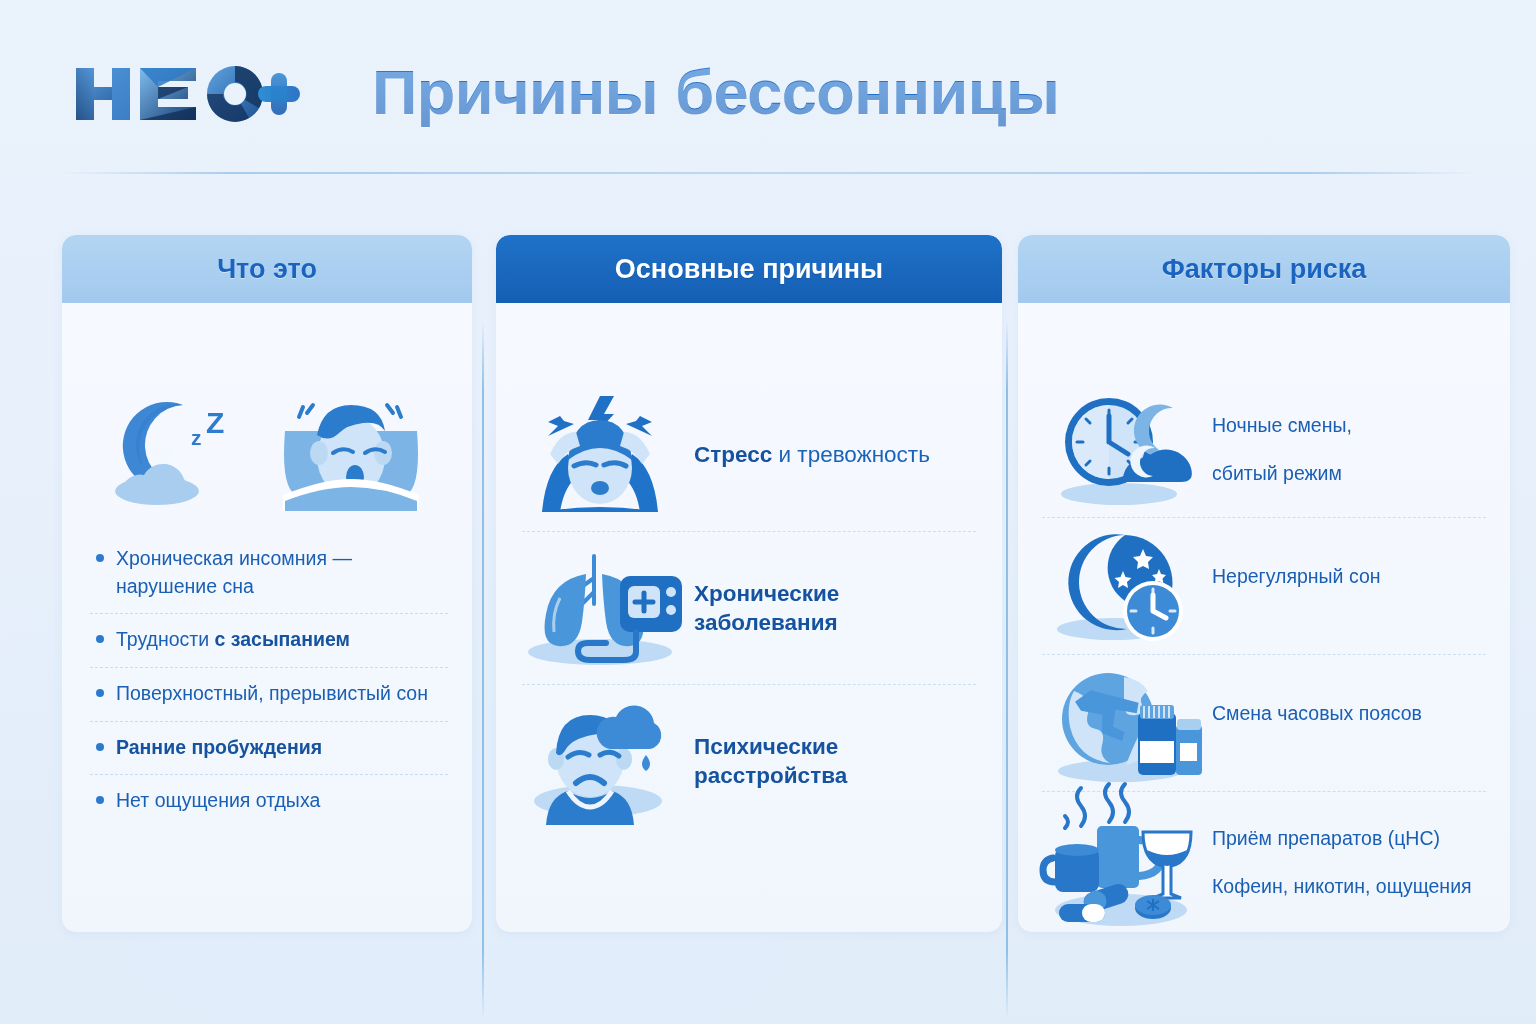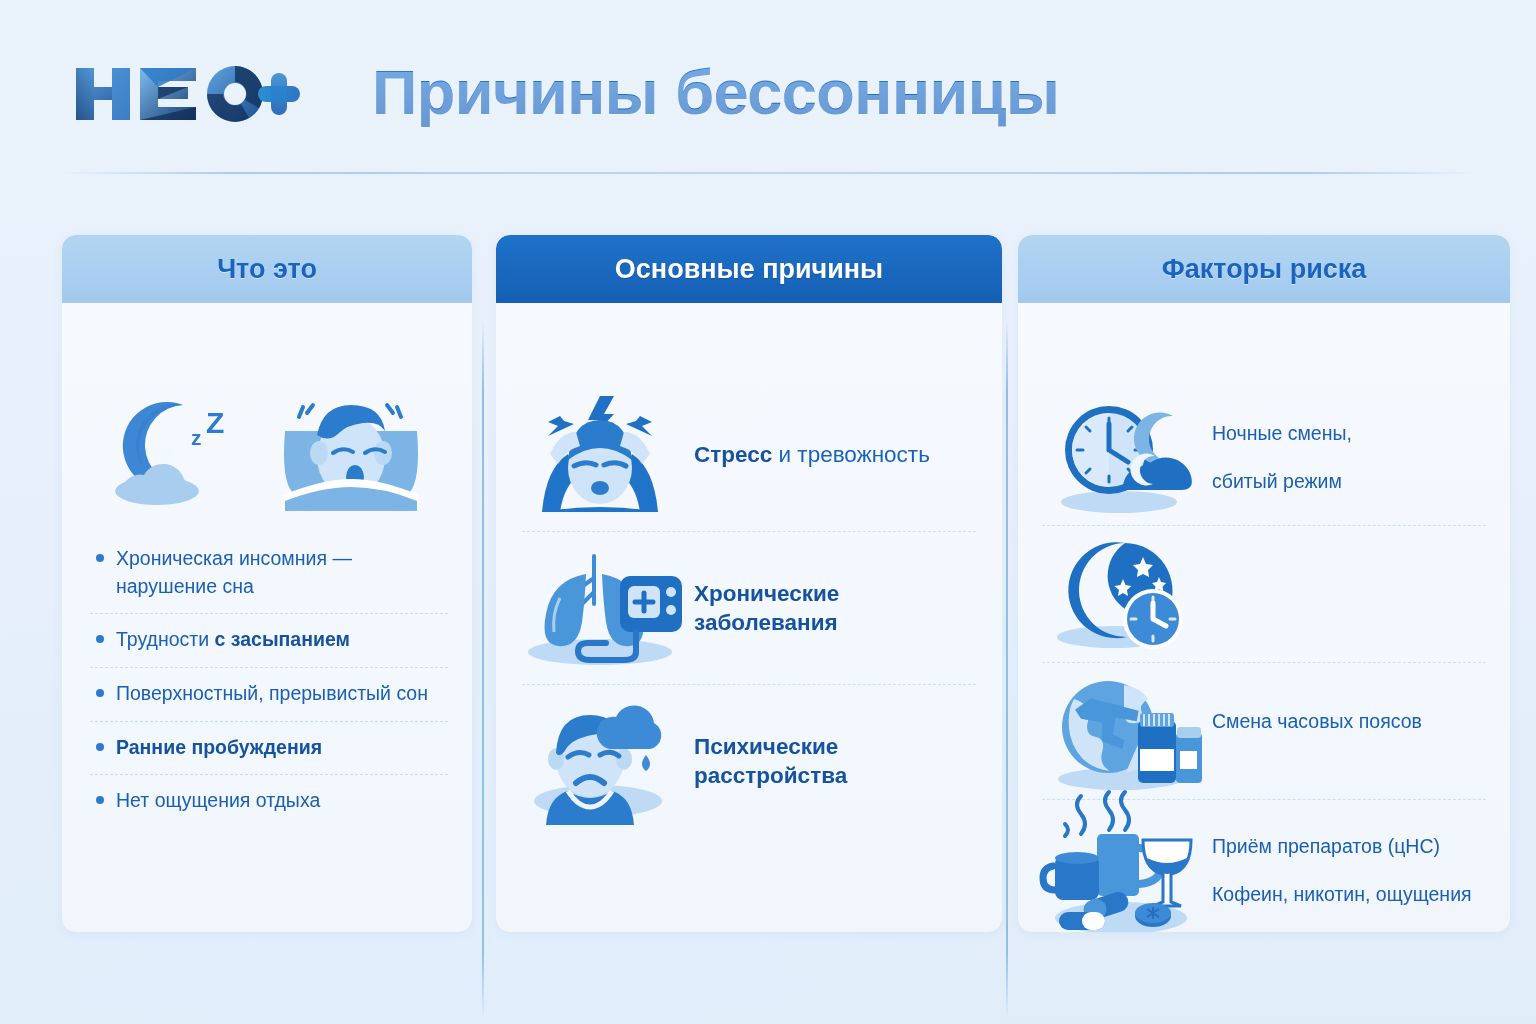--- a/index.html
+++ b/index.html
@@ -93,21 +93,21 @@
   .c2-item{display:flex;align-items:center;height:152px;padding:0 22px 0 14px;}
   .c2-ico{width:180px;flex:0 0 180px;display:flex;align-items:center;justify-content:center;}
   .c2-label{
     font-size:22.5px;line-height:1.3;color:#15529f;margin-left:4px;
   }
   .c2-label b{font-weight:bold;}
   .c2-label span.light{font-weight:normal;color:#1a63bb;}
   .c2-dash{height:0;border-top:1px dashed #c9dff4;margin:0 26px;}
 
   
-  .c3-list{position:absolute;left:0;right:0;top:86px;}
+  .c3-list{position:absolute;left:0;right:0;top:78px;}
   .c3-item{display:flex;align-items:center;min-height:136px;padding:0 18px 0 14px;}
   .c3-ico{width:180px;flex:0 0 180px;display:flex;align-items:center;justify-content:center;}
   .c3-text{font-size:19.5px;line-height:1.45;color:#1a5fb4;}
   .c3-text .l2{margin-top:20px;}
   .c3-dash{height:0;border-top:1px dashed #c9dff4;margin:0 24px;}
 
   svg{overflow:visible;}
 </style>
 </head>
 <body>
@@ -359,20 +359,24 @@
                 <circle cx="106" cy="84" r="26" fill="#3d8bd6"></circle>
                 <g stroke="#dbeafb" stroke-width="3" stroke-linecap="round">
                   <path d="M106 62 l0 5"></path>
                     <path d="M106 101 l0 5"></path>
                   <path d="M84 84 l5 0"></path>
                     <path d="M123 84 l5 0"></path>
                 </g>
                 <path d="M106 84 l0 -16 M106 84 l13 7" stroke="#ffffff" stroke-width="5" stroke-linecap="round" fill="none"></path>
               </svg>
             </div>
+            <div class="c3-text">
+              <div>Нерегулярный сон</div>
+              <div class="l2"></div>
+            </div>
           </div>
           <div class="c3-dash"></div>
 
           <div class="c3-item">
             <div class="c3-ico">
               <svg width="152" height="120" viewBox="0 0 152 120">
                 <ellipse cx="74" cy="108" rx="62" ry="11" fill="#bedaf4"></ellipse>
                 <circle cx="62" cy="56" r="46" fill="#5ea4e0"></circle>
                 <path d="M28 28 q18 6 14 22 q-4 14 8 16 q10 2 6 16 q-3 12 8 18 q-32 -4 -40 -36 q-4 -22 4 -36 Z" fill="#cfe4f8"></path>
                 <path d="M78 14 q16 2 24 14 q-10 6 -6 14 q4 8 -6 10 q-12 2 -12 -10 q0 -14 0 -28 Z" fill="#cfe4f8"></path>

